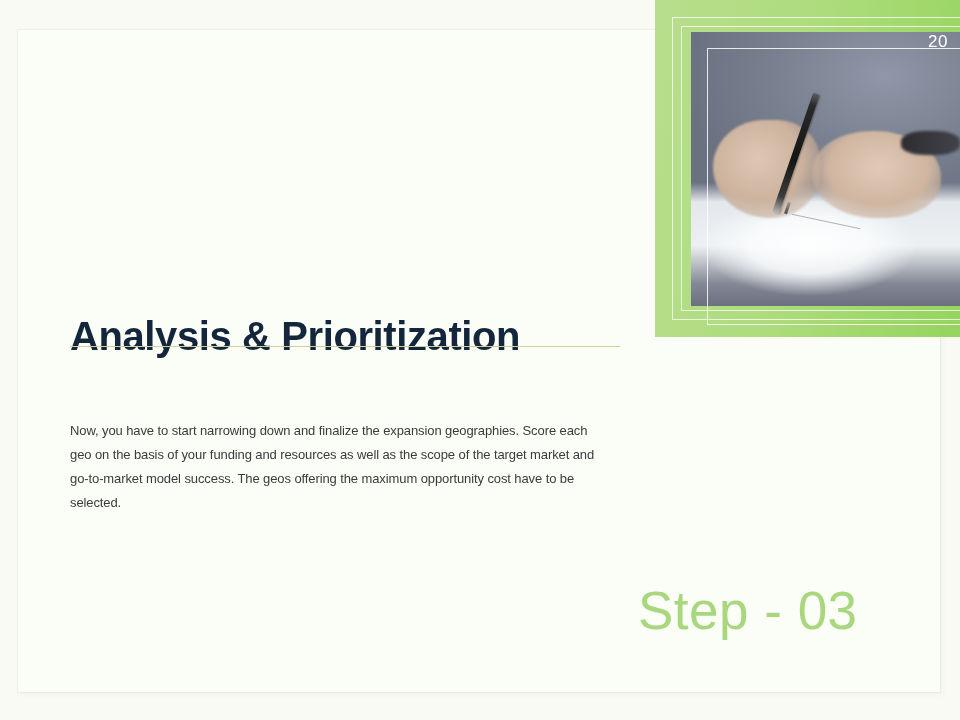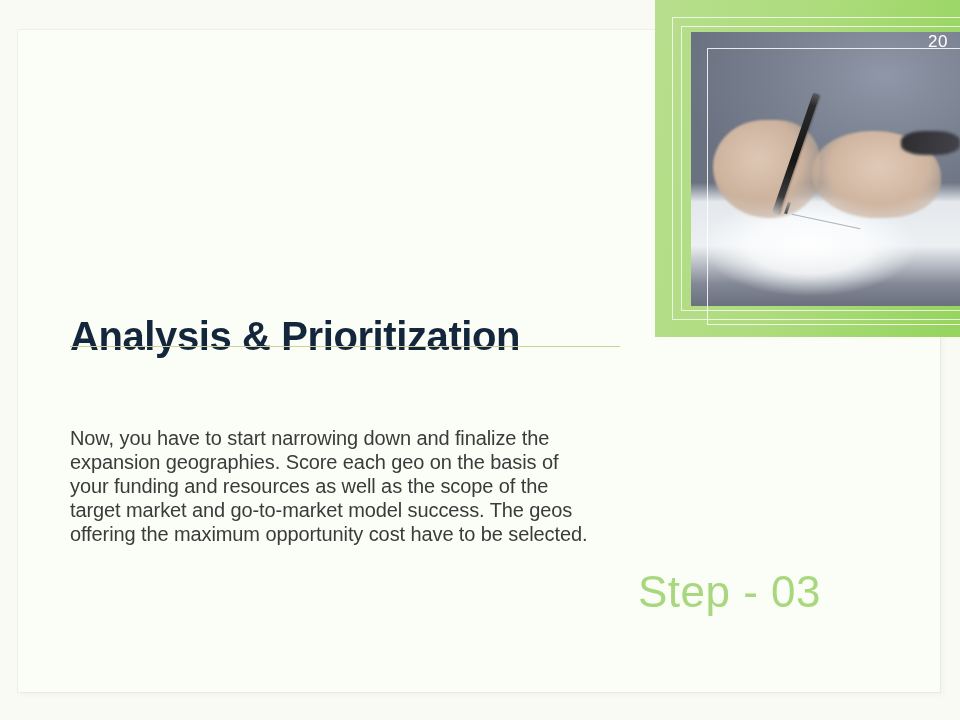--- a/index.html
+++ b/index.html
@@ -196,32 +196,32 @@
     height: 1px;
     background: #cfcf9a;
   }
 
   
   #body-text {
     position: absolute;
     left: 70px;
     top: 406px;
     width: 530px;
-    font-size: 20px;
+    font-size: 13px;
     line-height: 24px;
     color: #3b3b3b;
     letter-spacing: -0.1px;
   }
 
   
   #step-label {
     position: absolute;
     left: 638px;
-    top: 570px;
-    font-size: 44px;
+    top: 584px;
+    font-size: 53px;
     font-weight: normal;
     color: #a8d77e;
     letter-spacing: 0.5px;
     line-height: 1;
     white-space: nowrap;
   }
 </style>
 </head>
 <body>
 

